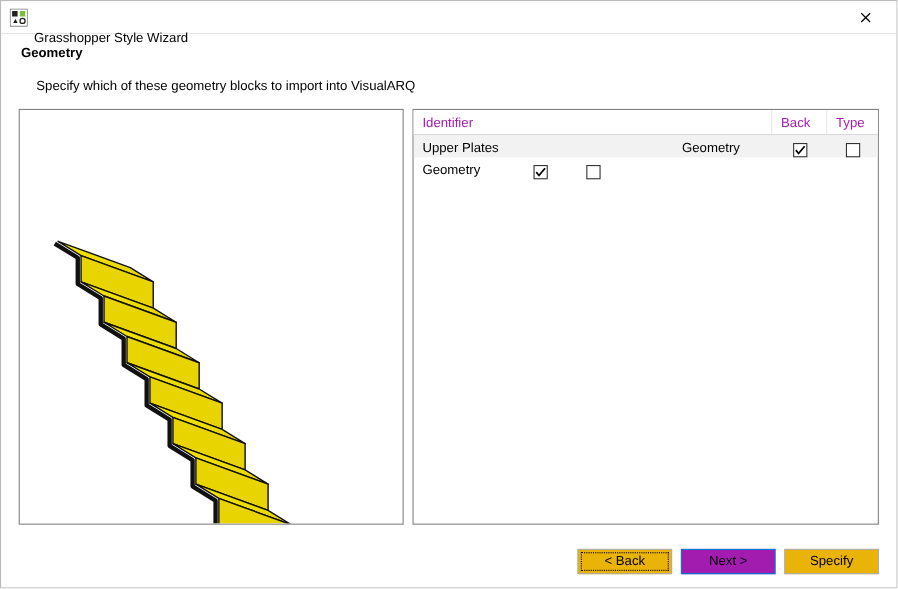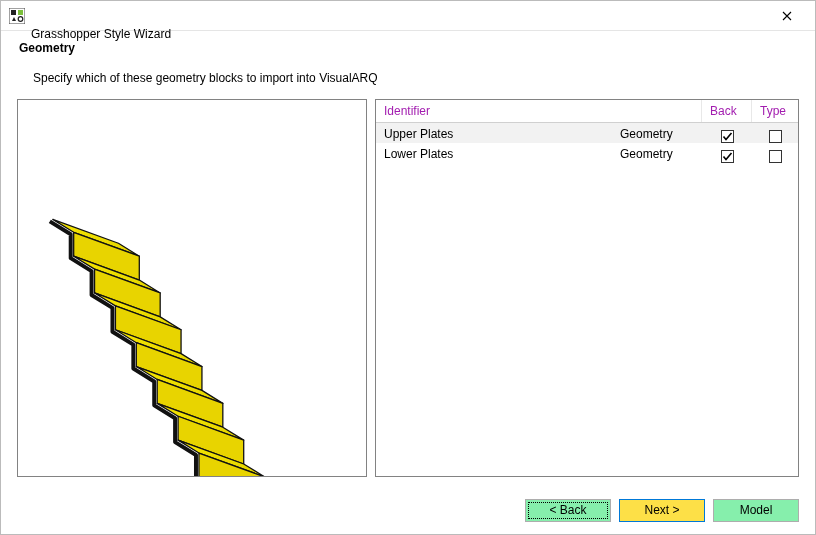--- a/index.html
+++ b/index.html
@@ -117,28 +117,28 @@
     align-items:center;
     justify-content:flex-end;
     gap: 8px;
     padding: 0 16px;
     flex-shrink:0;
   }
   .btn {
     min-width: 86px;
     height: 23px;
     border: 1px solid #adadad;
-    background: #86efac;
+    background: #eab308;
     font: inherit;
     padding: 0 10px;
     cursor: default;
     outline: none;
   }
   .btn.dotted { outline: 1px dotted #000; outline-offset: -4px; }
-  .btn.primary { border-color: #0078d7; background: #fde047; }
+  .btn.primary { border-color: #0078d7; background: #a21caf; }
   
   .stairwrap { position:absolute; width:100%; height:100%; }
 </style>
 </head>
 <body>
 
 <div class="window">
 
   <div class="titlebar">
     <span class="app-icon">
@@ -228,37 +228,36 @@
                 <svg viewBox="0 0 11 11">
                   <path d="M1.5 5.5 L4 8.5 L9.5 2" fill="none" stroke="#000" stroke-width="1.6"></path>
                 </svg>
               </span>
             </div>
             <div class="cell col-plan">
               <span class="chk"></span>
             </div>
           </div>
           <div class="row">
-            <div class="cell col-id">Lower Plates</div>
             <div class="cell col-type">Geometry</div>
             <div class="cell col-model">
               <span class="chk checked">
                 <svg viewBox="0 0 11 11">
                   <path d="M1.5 5.5 L4 8.5 L9.5 2" fill="none" stroke="#000" stroke-width="1.6"></path>
                 </svg>
               </span>
             </div>
             <div class="cell col-plan">
               <span class="chk"></span>
             </div>
           </div>
         </div>
     </div>
 
   </div>
 
   <div class="footer">
     <button class="btn dotted">&lt; Back</button>
     <button class="btn primary">Next &gt;</button>
-    <button class="btn">Model</button>
+    <button class="btn">Specify</button>
   </div>
 
 </div>
 
 </body></html>

